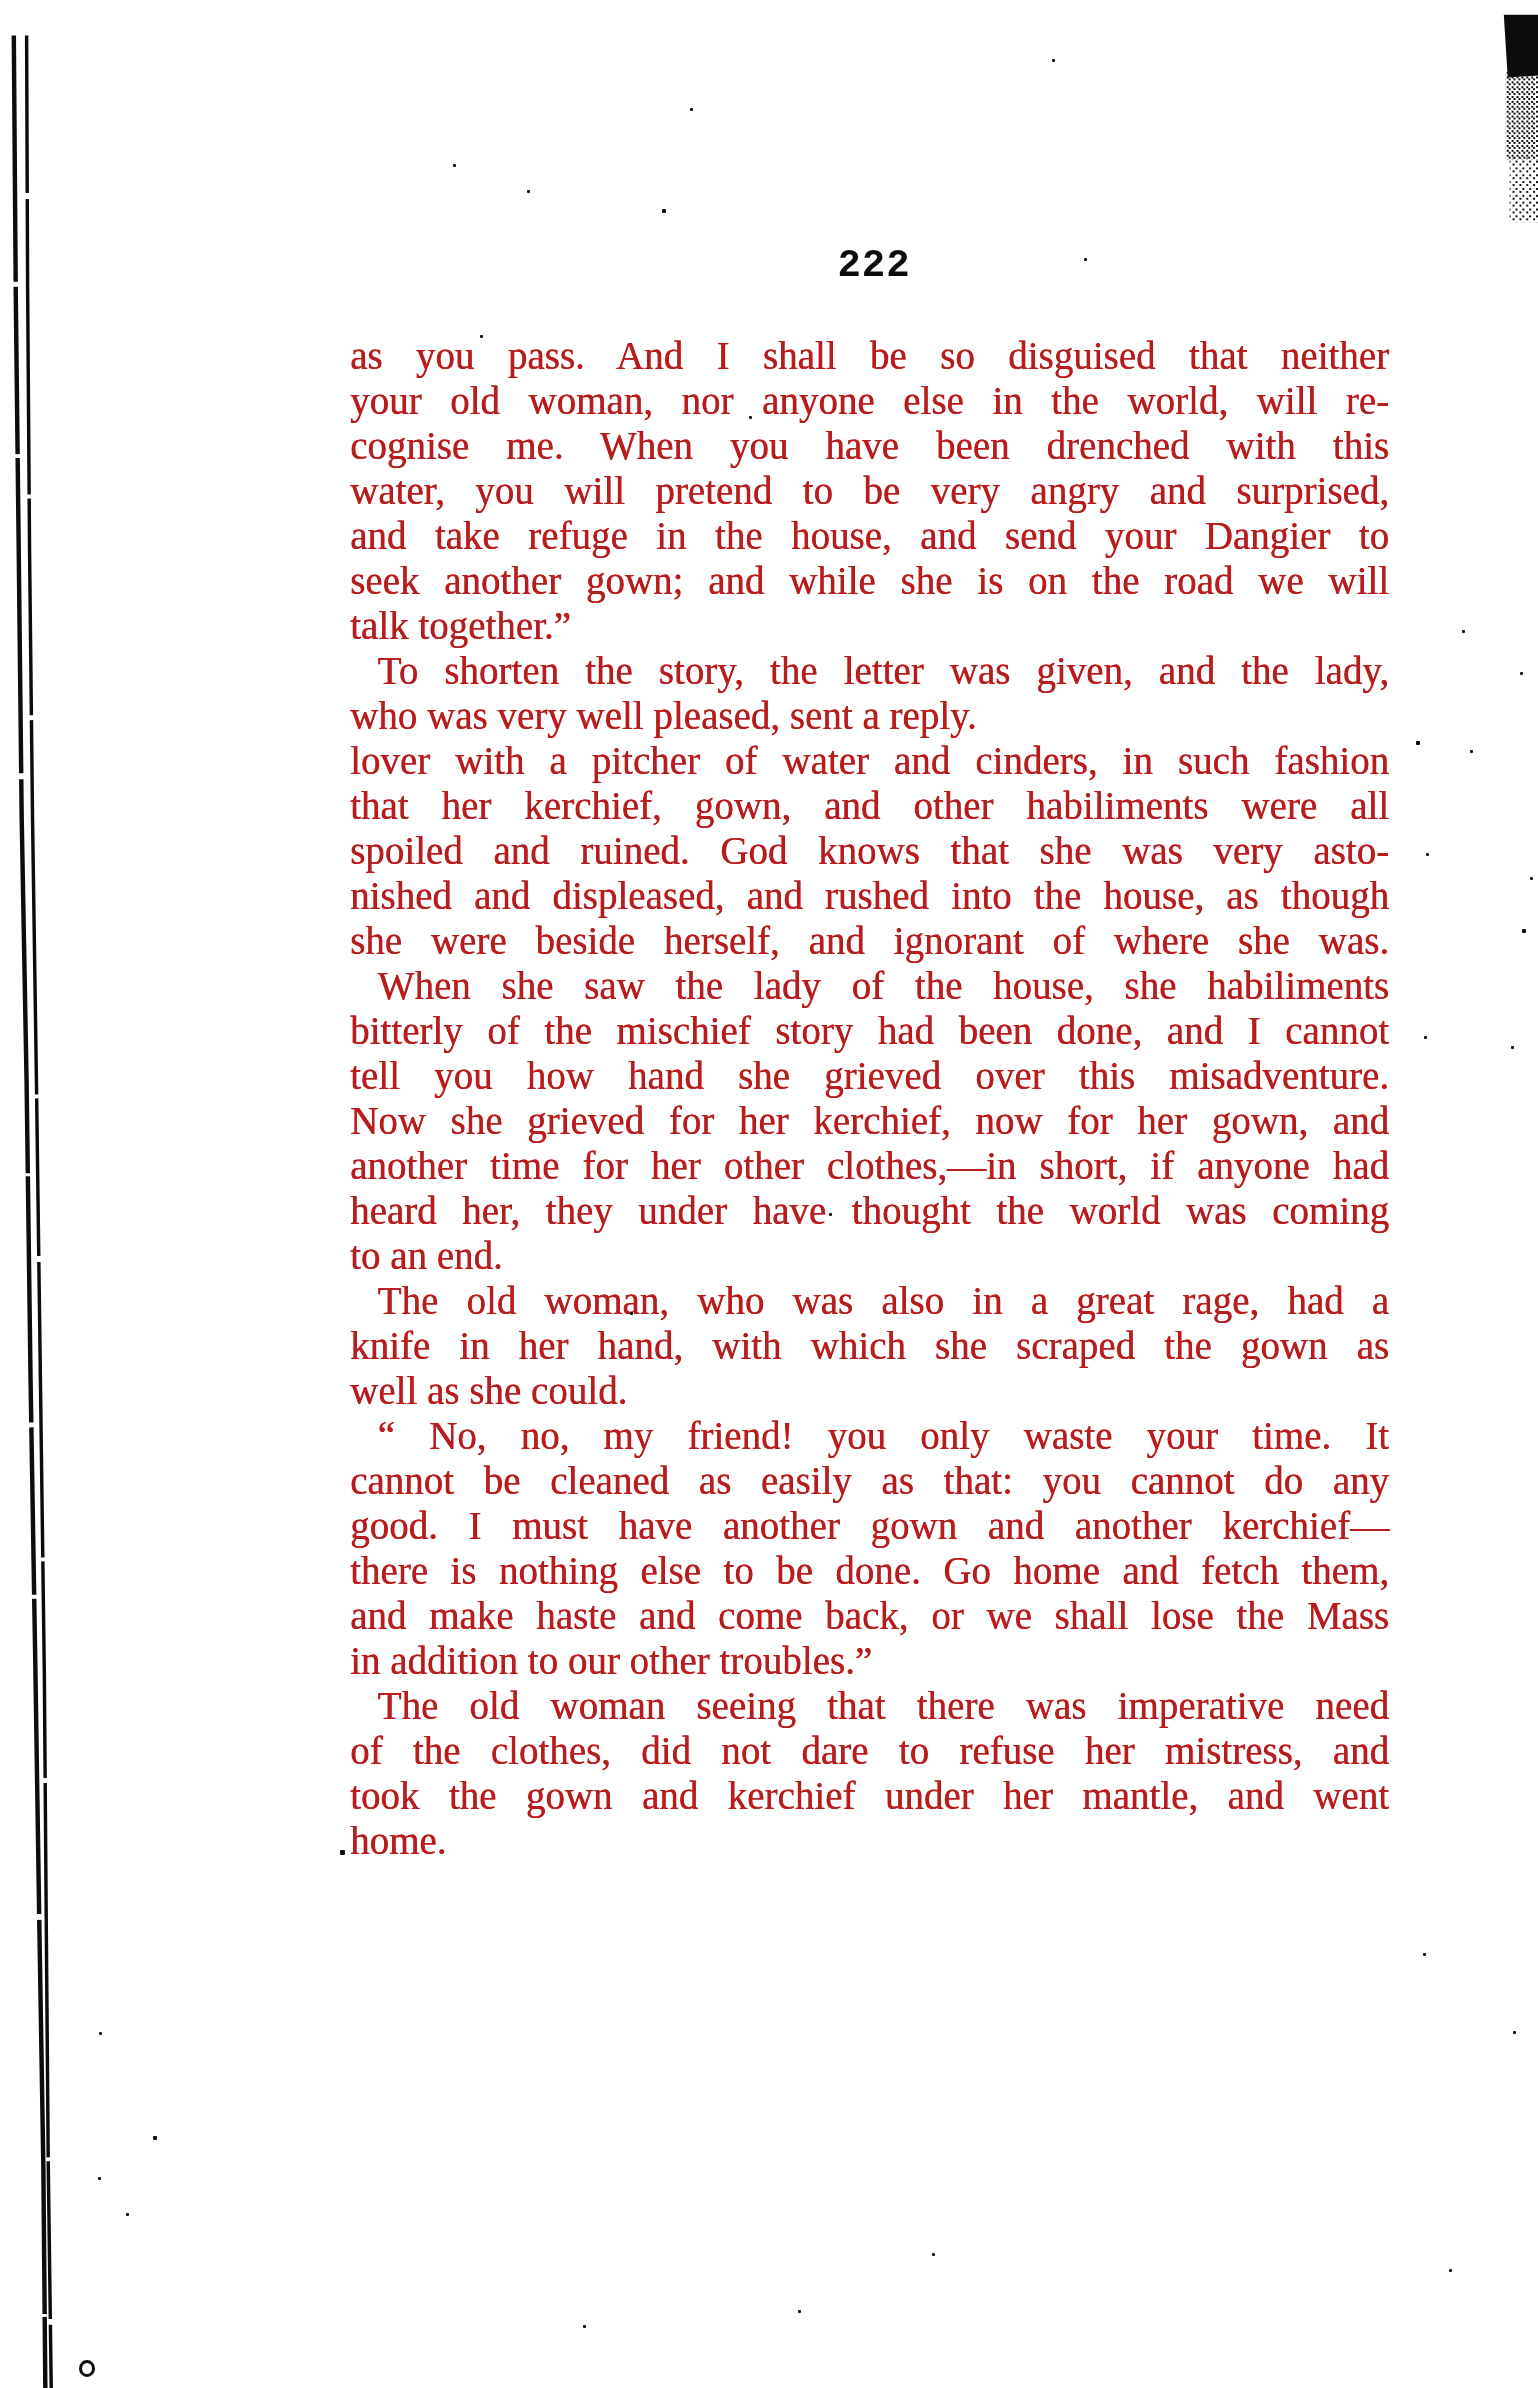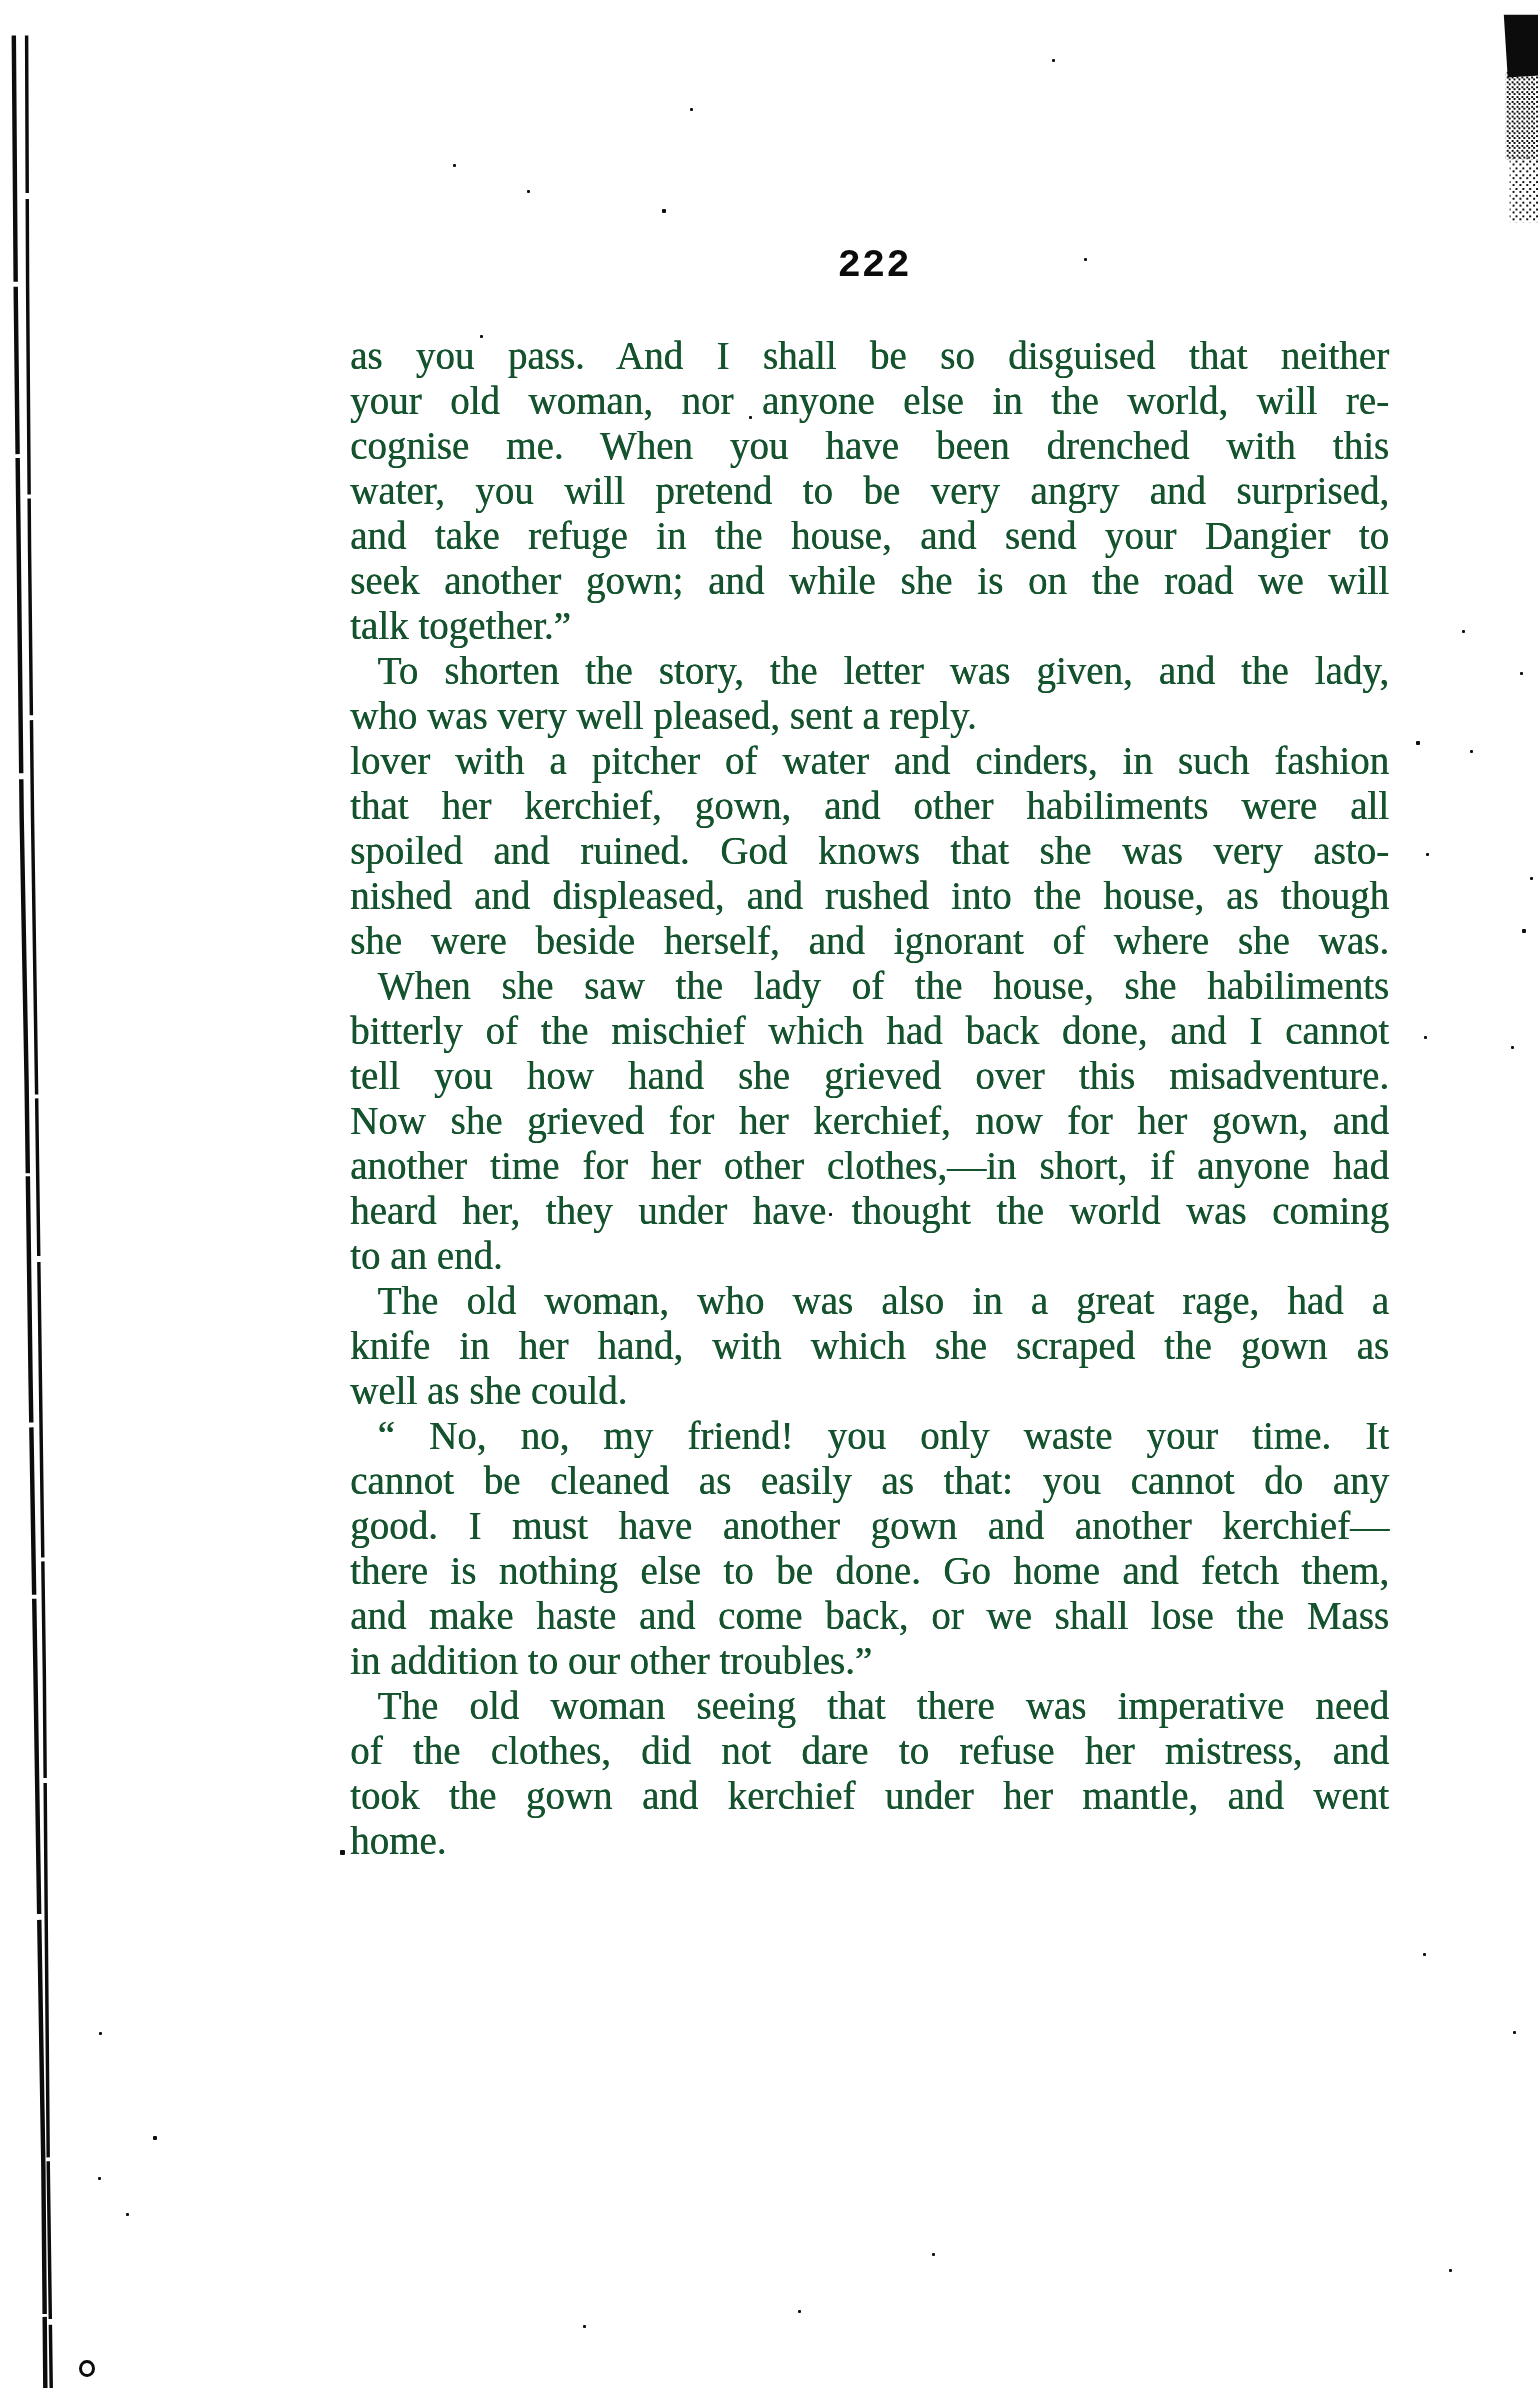--- a/index.html
+++ b/index.html
@@ -21,21 +21,21 @@
     font-family:Liberation Mono, monospace;
     font-size:39px;
     font-weight:bold;
     color:#0c0c0c;
     letter-spacing:1px;
   }
   .text-block{
     position:absolute;
     left:350px;top:333px;
     width:1039px;
-    color:#14532d;
+    color:#b91c1c;
     font-size:39px;
     text-shadow:0.4px 0 0 currentColor;
   }
   .line{
     height:45px;
     line-height:45px;
     text-align:justify;
     text-align-last:justify;
     white-space:nowrap;
     overflow:visible;
@@ -102,21 +102,21 @@
       <div class="line">seek another gown; and while she is on the road we will</div>
       <div class="line end">talk together.”</div>
       <div class="line ind">To shorten the story, the letter was given, and the lady,</div>
       <div class="line end">who was very well pleased, sent a reply.</div>
       <div class="line">lover with a pitcher of water and cinders, in such fashion</div>
       <div class="line">that her kerchief, gown, and other habiliments were all</div>
       <div class="line">spoiled and ruined. God knows that she was very asto-</div>
       <div class="line">nished and displeased, and rushed into the house, as though</div>
       <div class="line">she were beside herself, and ignorant of where she was.</div>
       <div class="line ind">When she saw the lady of the house, she habiliments</div>
-      <div class="line">bitterly of the mischief which had back done, and I cannot</div>
+      <div class="line">bitterly of the mischief story had been done, and I cannot</div>
       <div class="line">tell you how hand she grieved over this misadventure.</div>
       <div class="line">Now she grieved for her kerchief, now for her gown, and</div>
       <div class="line">another time for her other clothes,—in short, if anyone had</div>
       <div class="line">heard her, they under have thought the world was coming</div>
       <div class="line end">to an end.</div>
       <div class="line ind">The old woman, who was also in a great rage, had a</div>
       <div class="line">knife in her hand, with which she scraped the gown as</div>
       <div class="line end">well as she could.</div>
       <div class="line ind">“ No, no, my friend! you only waste your time. It</div>
       <div class="line">cannot be cleaned as easily as that: you cannot do any</div>

